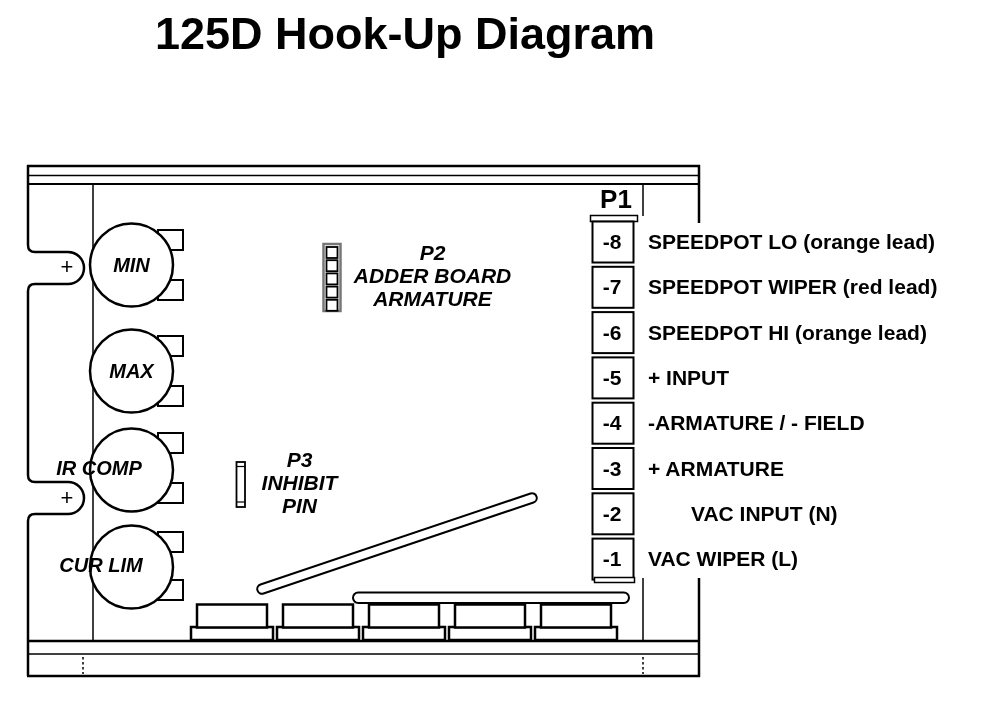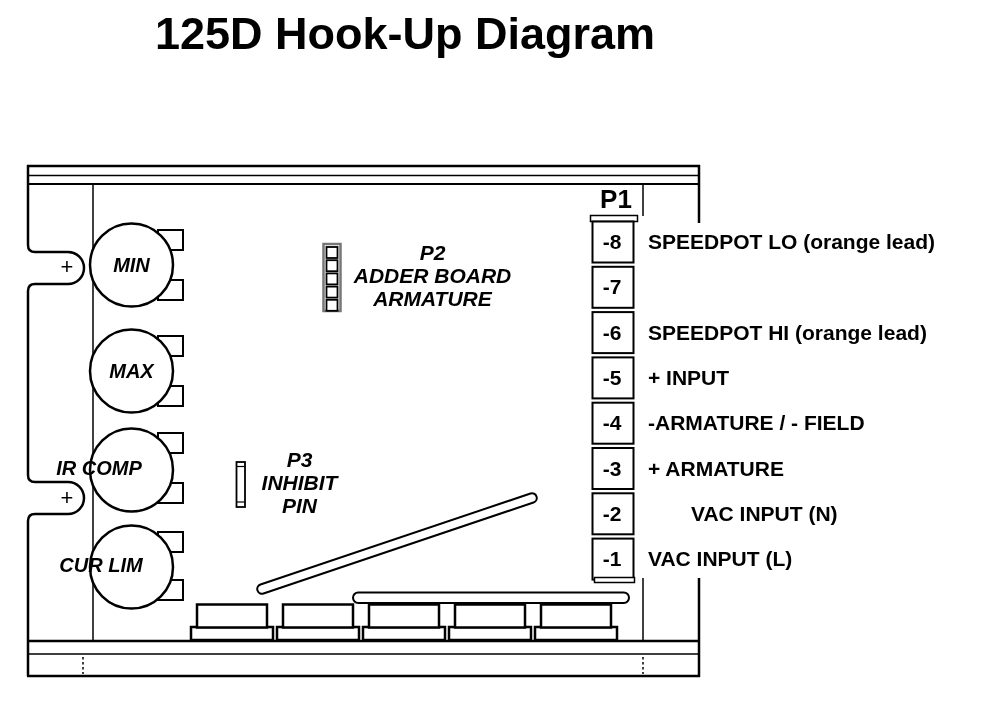--- a/index.html
+++ b/index.html
@@ -136,26 +136,27 @@
     <div>P3</div>
     <div>INHIBIT</div>
     <div>PIN</div>
   </div>
 
   <div class="txt p1lbl">P1</div>
 
   <div class="txt pinrow pinnum" style="top:228px;">-8</div>
   <div class="txt pinrow pinlab" style="top:228px;">SPEEDPOT LO (orange lead)</div>
   <div class="txt pinrow pinnum" style="top:273px;">-7</div>
+  <div class="txt pinrow pinlab" style="top:273px;">SPEEDPOT WIPER (red lead)</div>
   <div class="txt pinrow pinnum" style="top:319px;">-6</div>
   <div class="txt pinrow pinlab" style="top:319px;">SPEEDPOT HI (orange lead)</div>
   <div class="txt pinrow pinnum" style="top:364px;">-5</div>
   <div class="txt pinrow pinlab" style="top:364px;">+ INPUT</div>
   <div class="txt pinrow pinnum" style="top:409px;">-4</div>
   <div class="txt pinrow pinlab" style="top:409px;">-ARMATURE / - FIELD</div>
   <div class="txt pinrow pinnum" style="top:455px;">-3</div>
   <div class="txt pinrow pinlab" style="top:455px;">+ ARMATURE</div>
   <div class="txt pinrow pinnum" style="top:500px;">-2</div>
   <div class="txt pinrow pinlab" style="top:500px;margin-left:43px;">VAC INPUT (N)</div>
   <div class="txt pinrow pinnum" style="top:545px;">-1</div>
-  <div class="txt pinrow pinlab" style="top:545px;">VAC INPUT (L)</div>
+  <div class="txt pinrow pinlab" style="top:545px;">VAC WIPER (L)</div>
 
 </div>
 
 </body></html>

